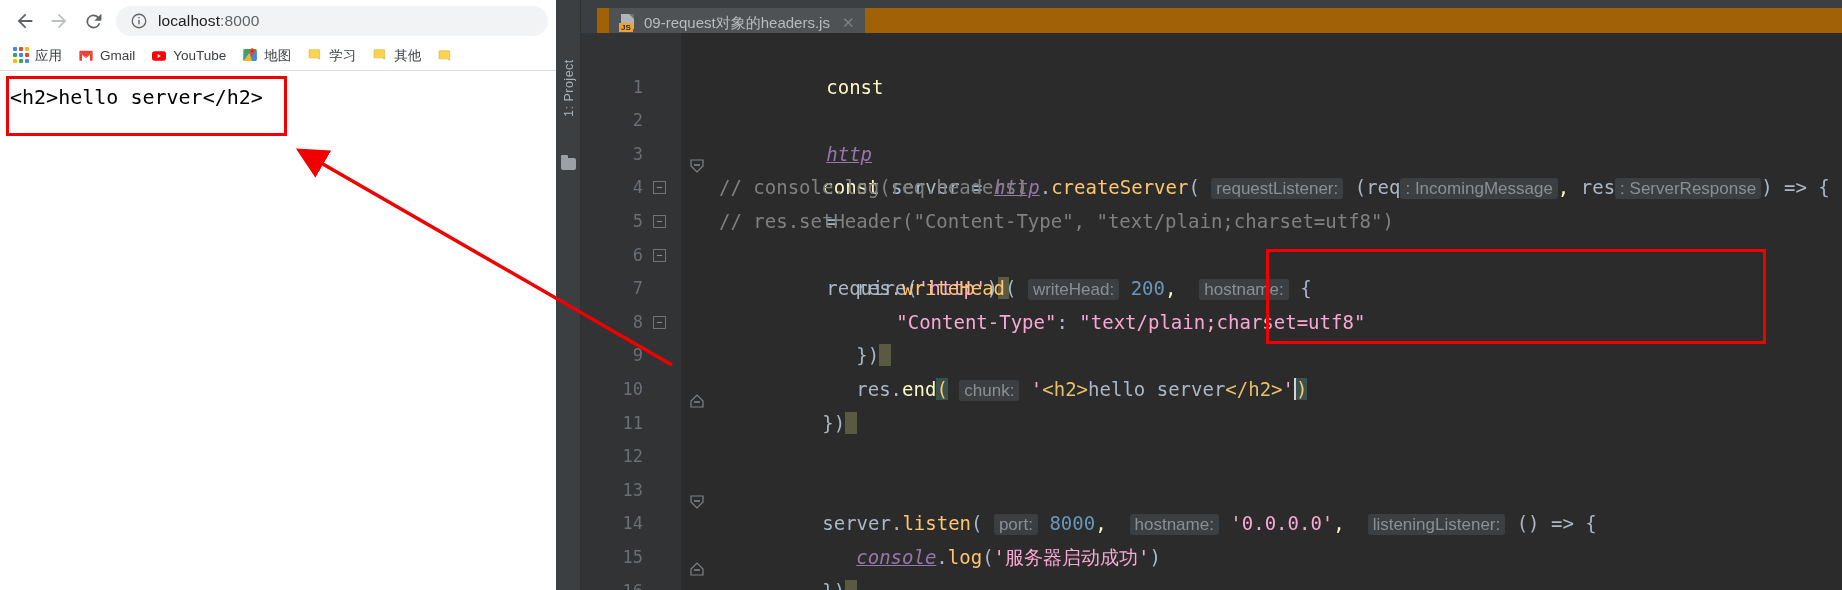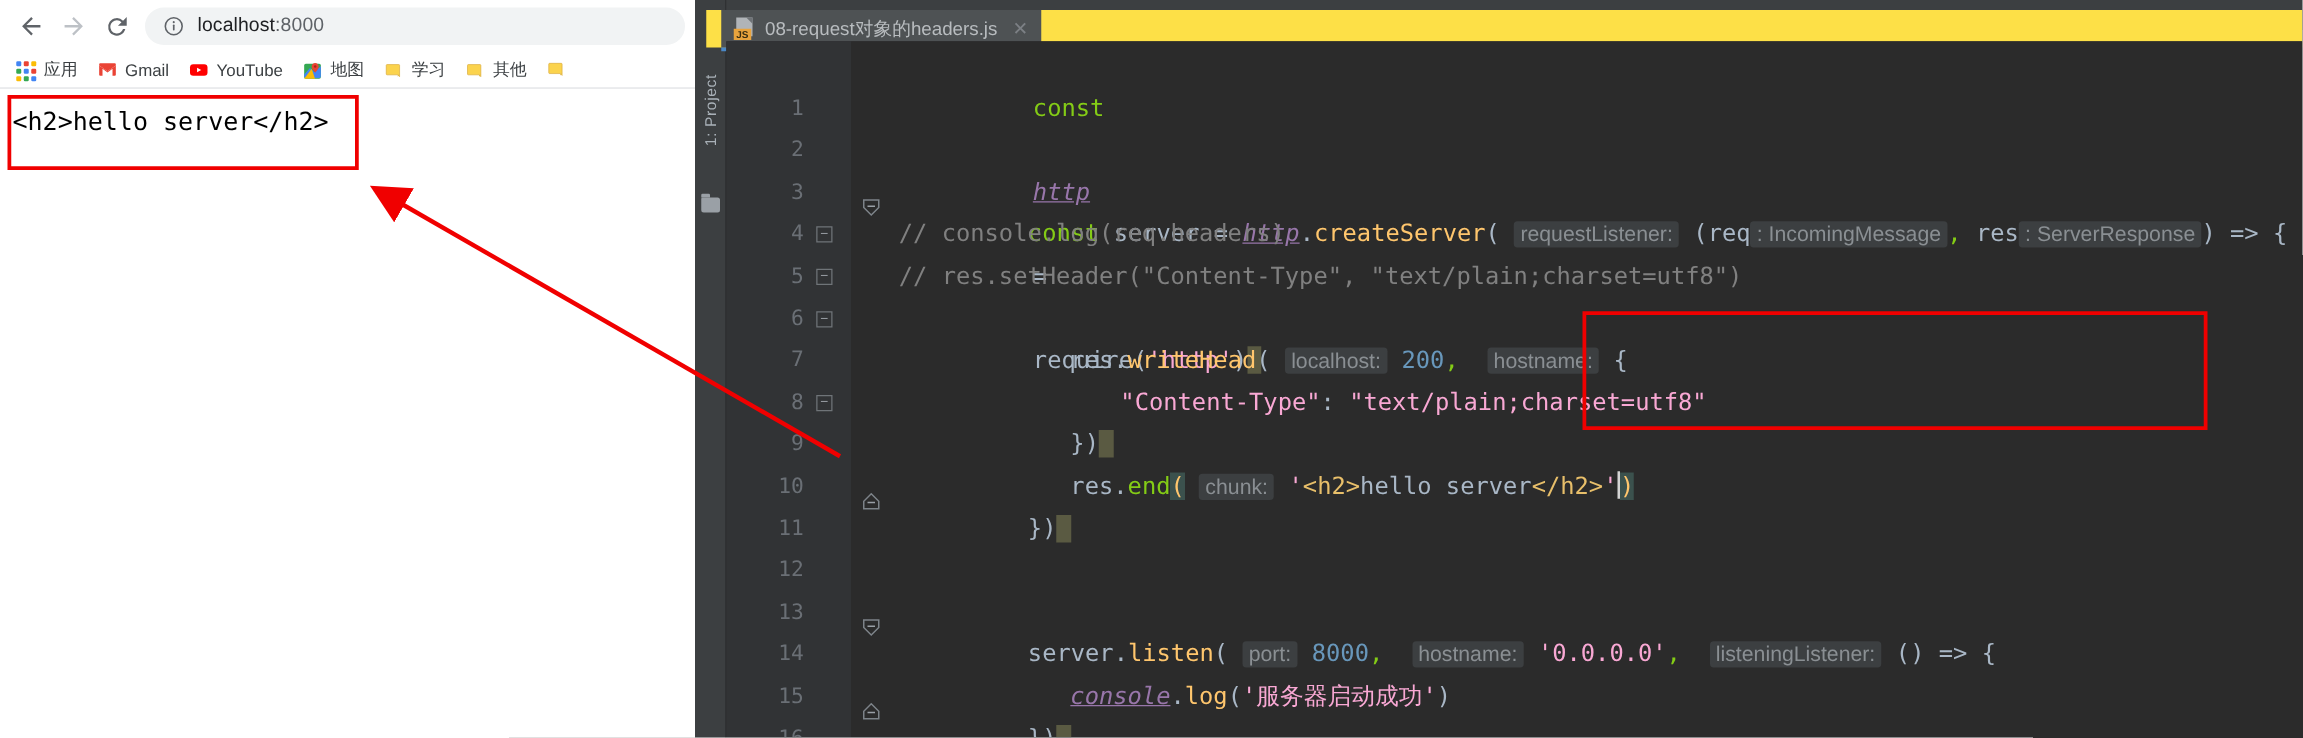--- a/index.html
+++ b/index.html
@@ -60,21 +60,21 @@
 
   .bm-bar {
     height: 28px;
     background: #ffffff;
     display: flex; align-items: center;
     padding: 0 6px;
     gap: 2px;
     overflow: hidden;
   }
   .bm {
-    display: flex; align-items: flex-end;
+    display: flex; align-items: flex-start;
     gap: 6px;
     padding: 3px 7px;
     border-radius: 4px;
     white-space: nowrap;
     flex: 0 0 auto;
   }
   .bm-label {
     font-size: 13.5px;
     color: #3c4043;
   }
@@ -144,22 +144,22 @@
     width: 15px; height: 12px;
     background: #9aa0a6;
     border-radius: 1px 2px 2px 2px;
   }
   .tw-folder:after{
     content:""; position:absolute; left:0; top:-3px; width:7px; height:3px;
     background:#9aa0a6; border-radius:1px 1px 0 0;
   }
 
   .tabbar {
-    position: absolute; left: 9px; top: 8px; right: 0; height: 30px;
-    background: #fde047;
+    position: absolute; left: 41px; top: 8px; right: 0; height: 30px;
+    background: #a16207;
   }
   .tab {
     position: absolute; left: 12px; top: 0;
     height: 30px;
     background: #4e5254;
     display: flex; align-items: center;
     padding: 0 10px 0 10px;
     gap: 8px;
   }
   .tab-underline {
@@ -236,21 +236,21 @@
   }
   .fold-mark.arrow {
     border: none;
     width: 14px; height: 14px;
   }
   .code {
     position: absolute; left: 0; top: 0;
   }
 
   
-  .kw      { color: #84cc16; }      
+  .kw      { color: #fef9c3; }      
   .ident   { color: #a9b7c6; }
   .field   { color: #9876aa; font-style: italic; text-decoration: underline; }  
   .fn      { color: #ffc66d; }      
   .str     { color: #f9a8d4; }
   .num     { color: #6897bb; }
   .cmt     { color: #808080; }
   .punct   { color: #a9b7c6; }
   .op      { color: #a9b7c6; }
   .hint {
     color: #8a8f93;
@@ -413,21 +413,21 @@
       <div class="tw-folder"></div>
     </div>
 
     <div class="tabbar">
       <div class="tab">
         <span class="tab-icon">
           <span class="sheet"></span>
             <span class="fold"></span>
             <span class="js">JS</span>
         </span>
-        <span class="tab-title">08-request对象的headers.js</span>
+        <span class="tab-title">09-request对象的headers.js</span>
         <span class="tab-close">✕</span>
       </div>
       <div class="tab-underline" style="width: 255.5px;"></div>
     </div>
 
     <div class="editor">
       <div class="gutter"></div>
       <div class="code-area"></div>
 
       <div style="position:absolute;left:0;top:4px;right:0;bottom:0;">
@@ -475,21 +475,21 @@
         <div class="line">
           <span class="ln">6</span>
           <span class="fold-mark">−</span>
           <span class="code cmt" style="left:138px">// res.setHeader("Content-Type", "text/plain;charset=utf8")</span>
         </div>
 
         <div class="line">
           <span class="ln">7</span>
           <span class="fold-mark">−</span>
           <span class="code" style="left:138px">
-            <span class="ident">res</span><span class="punct">.</span><span class="fn">writeHead</span><span class="punct">( </span><span class="hint">localhost:</span><span> </span><span class="num">200</span><span class="kw">,</span><span>  </span><span class="hint">hostname:</span><span> </span><span class="punct">{</span>
+            <span class="ident">res</span><span class="punct">.</span><span class="fn">writeHead</span><span class="punct">( </span><span class="hint">writeHead:</span><span> </span><span class="num">200</span><span class="kw">,</span><span>  </span><span class="hint">hostname:</span><span> </span><span class="punct">{</span>
           </span>
         </div>
 
         <div class="line">
           <span class="ln">8</span>
           <span class="code" style="left:178px">
             <span class="str">"Content-Type"</span><span class="punct">:</span><span> </span><span class="str">"text/plain;charset=utf8"</span>
           </span>
         </div>
 

